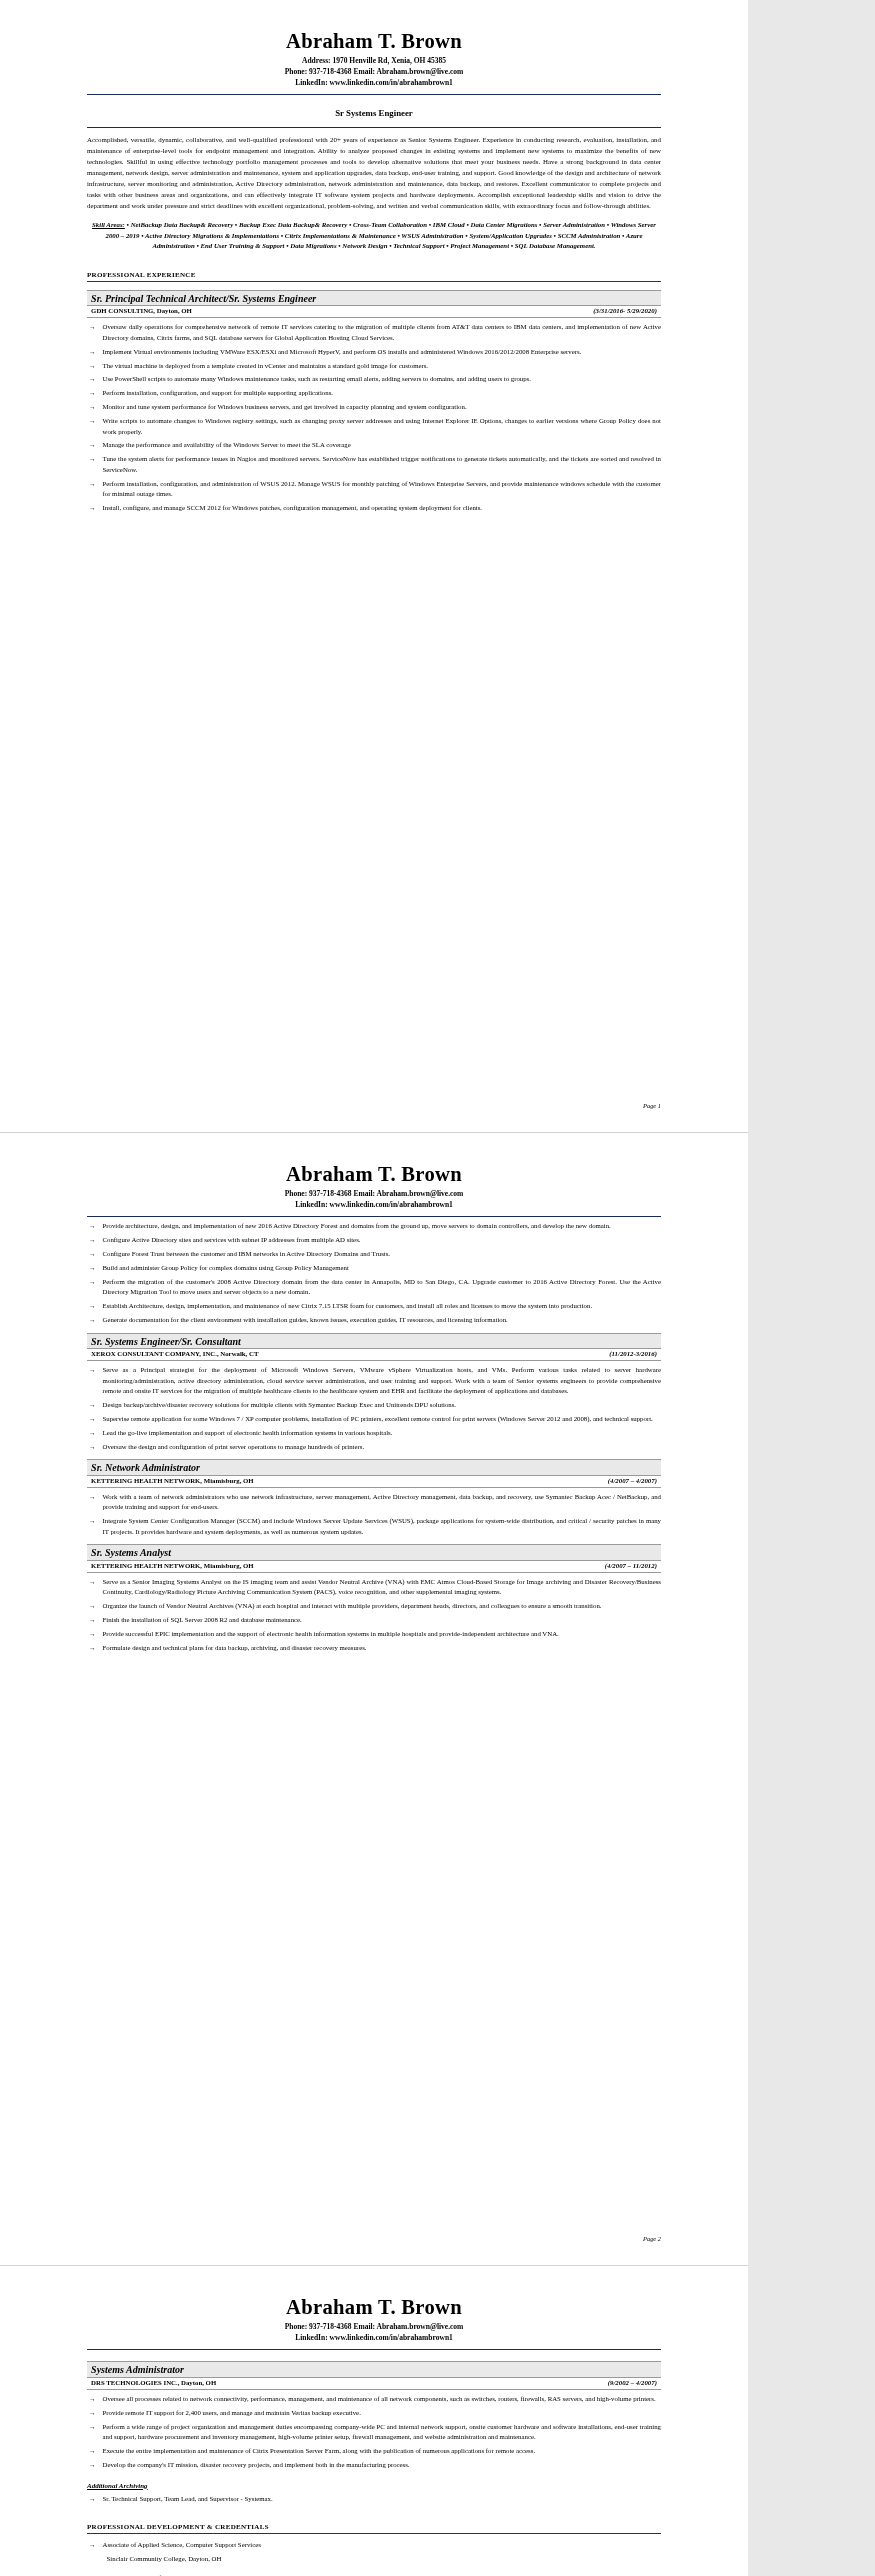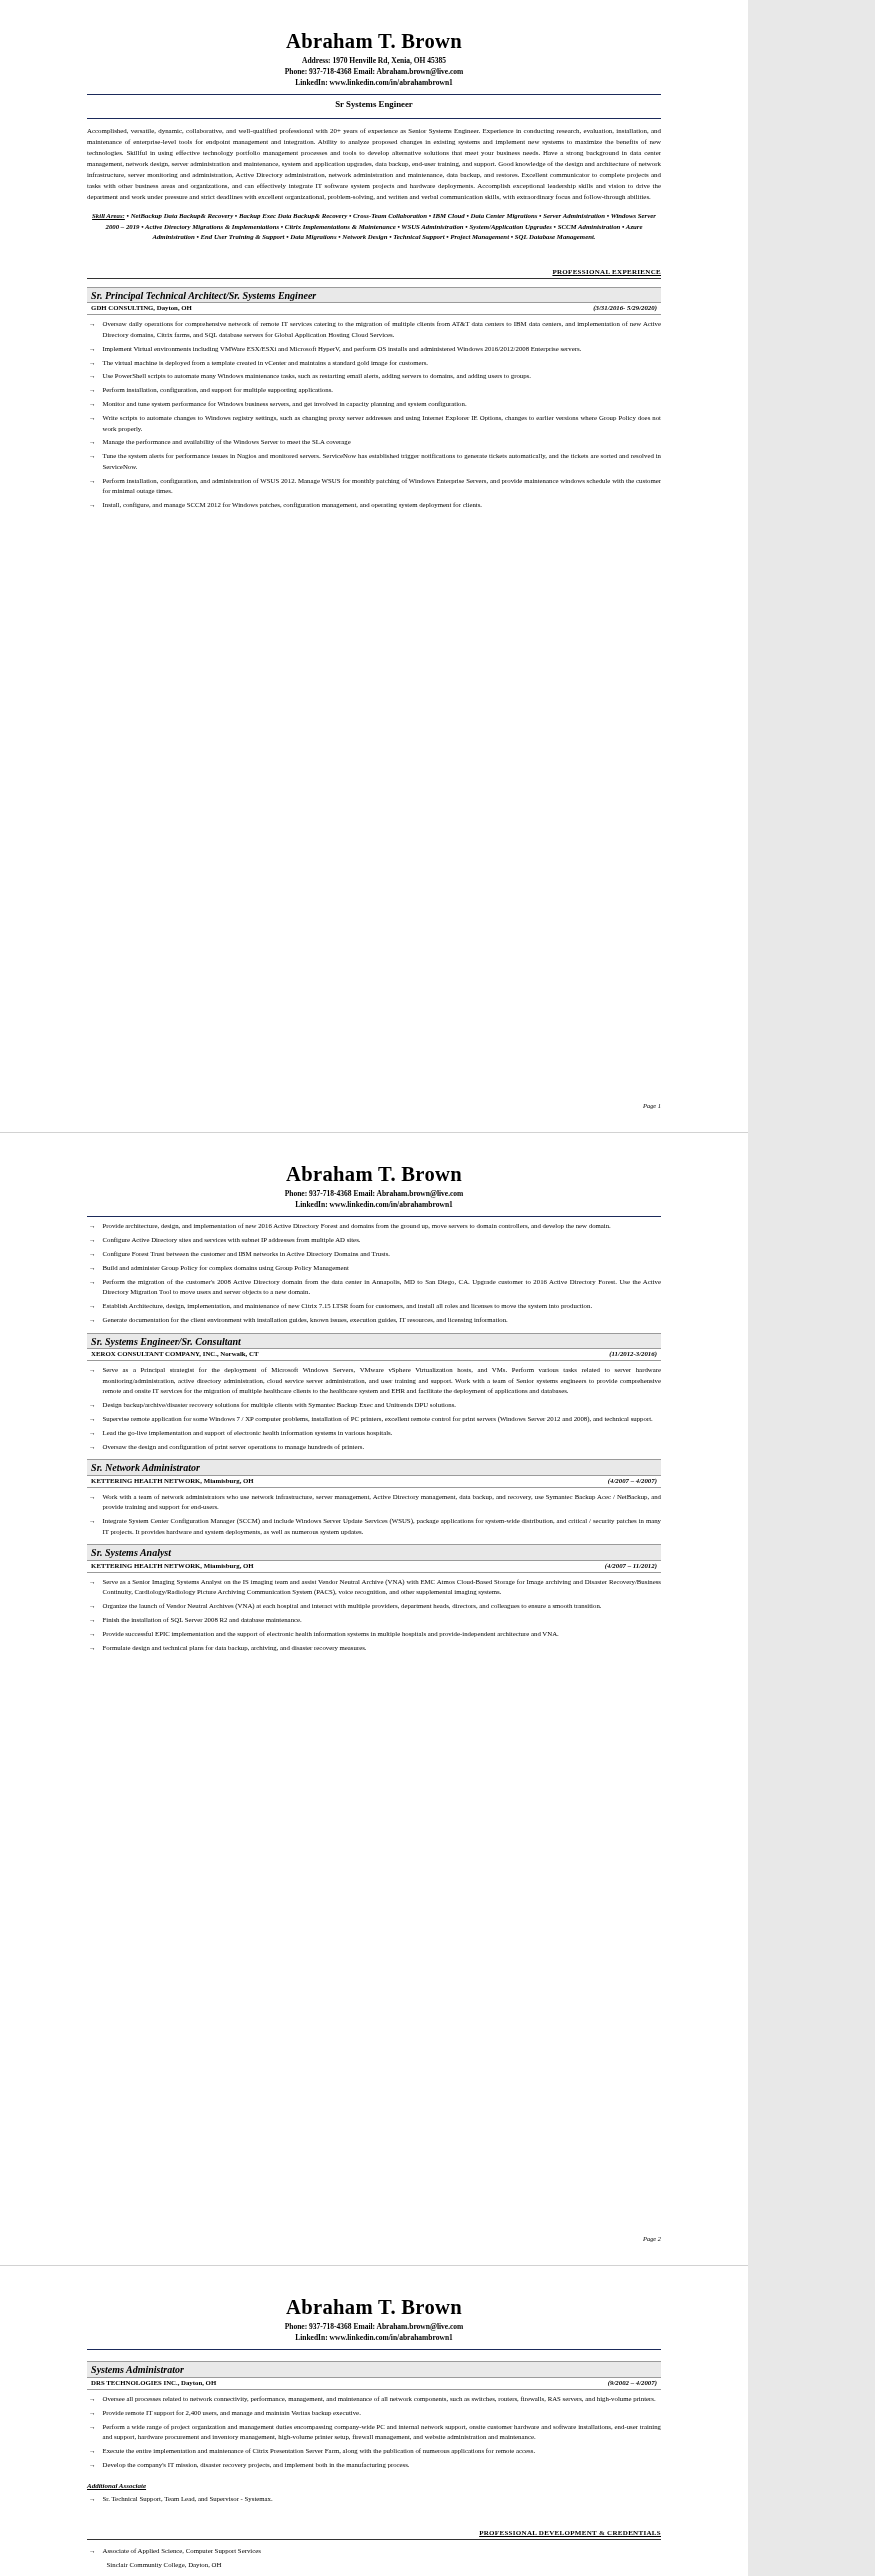--- a/index.html
+++ b/index.html
@@ -44,46 +44,46 @@
   .rule-thin {
     border-top: 0.5px solid #999;
     margin: 3.1px 0;
   }
   .title-bar {
     text-align: center;
     font-size: 8.8px;
     font-weight: bold;
     padding: 3.6px 0 4.1px 0;
     font-family: "Liberation Serif", serif;
+    margin-top: 9px;
   }
   .summary {
     font-size: 6.9px;
     line-height: 1.58;
     text-align: justify;
     margin-top: 7.2px;
     font-family: "Liberation Serif", serif;
   }
   .skill-areas {
     font-size: 6.8px;
     line-height: 1.6;
     text-align: center;
     margin-top: 8.2px;
     font-style: italic;
     font-weight: bold;
     font-family: "Liberation Serif", serif;
   }
   .skill-areas .lbl { text-decoration: underline; }
   .section-head {
-    text-align: right;
+    text-align: left;
     font-size: 7px;
     font-weight: bold;
     letter-spacing: 0.3px;
-    margin-top: 25px;
-    font-family: "Liberation Serif", serif;
-    text-decoration: underline;
+    margin-top: 19px;
+    font-family: "Liberation Serif", serif;
   }
   .hr-dark {
     border-top: 0.8px solid #333;
     margin-top: 2.1px;
   }
   .job-block { margin-top: 7.2px; }
   .job-head {
     background: #e9e9e9;
     border-top: 0.5px solid #9a9a9a;
     border-bottom: 0.5px solid #9a9a9a;
@@ -301,21 +301,21 @@
       <div class="rule-thin"></div>
       <ul class="bullets">
         <li>Oversee all processes related to network connectivity, performance, management, and maintenance of all network components, such as switches, routers, firewalls, RAS servers, and high-volume printers.</li>
         <li>Provide remote IT support for 2,400 users, and manage and maintain Veritas backup executive.</li>
         <li>Perform a wide range of project organization and management duties encompassing company-wide PC and internal network support, onsite customer hardware and software installations, end-user training and support, hardware procurement and inventory management, high-volume printer setup, firewall management, and website administration and maintenance.</li>
         <li>Execute the entire implementation and maintenance of Citrix Presentation Server Farm, along with the publication of numerous applications for remote access.</li>
         <li>Develop the company's IT mission, disaster recovery projects, and implement both in the manufacturing process.</li>
       </ul>
     </div>
 
-    <div class="addl-head">Additional Associate</div>
+    <div class="addl-head">Additional Archiving</div>
     <ul class="bullets">
       <li>Sr. Technical Support, Team Lead, and Supervisor - Systemax.</li>
     </ul>
 
     <div class="section-head">PROFESSIONAL DEVELOPMENT &amp; CREDENTIALS</div>
     <div class="hr-dark"></div>
 
     <ul class="bullets" style="margin-top:6.2px;">
       <li>Associate of Applied Science, Computer Support Services</li>
     </ul>

